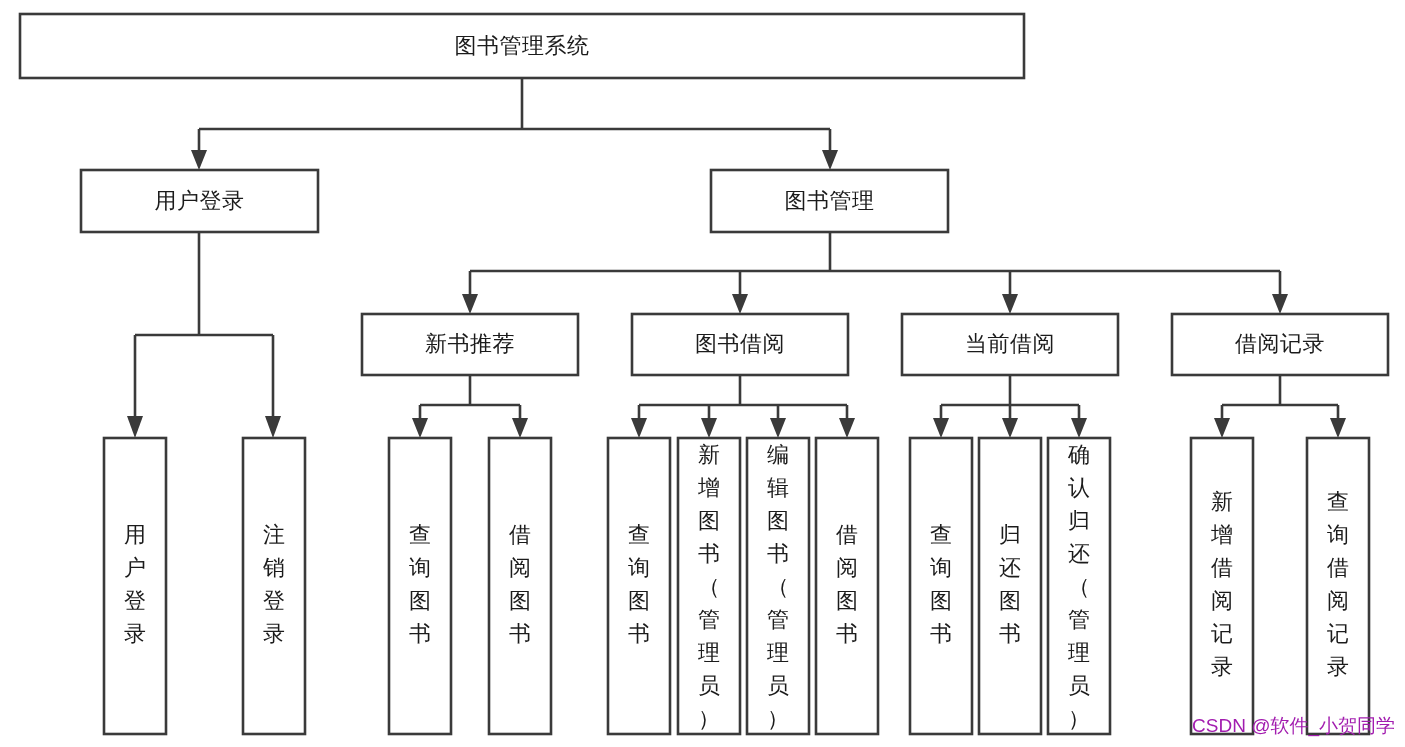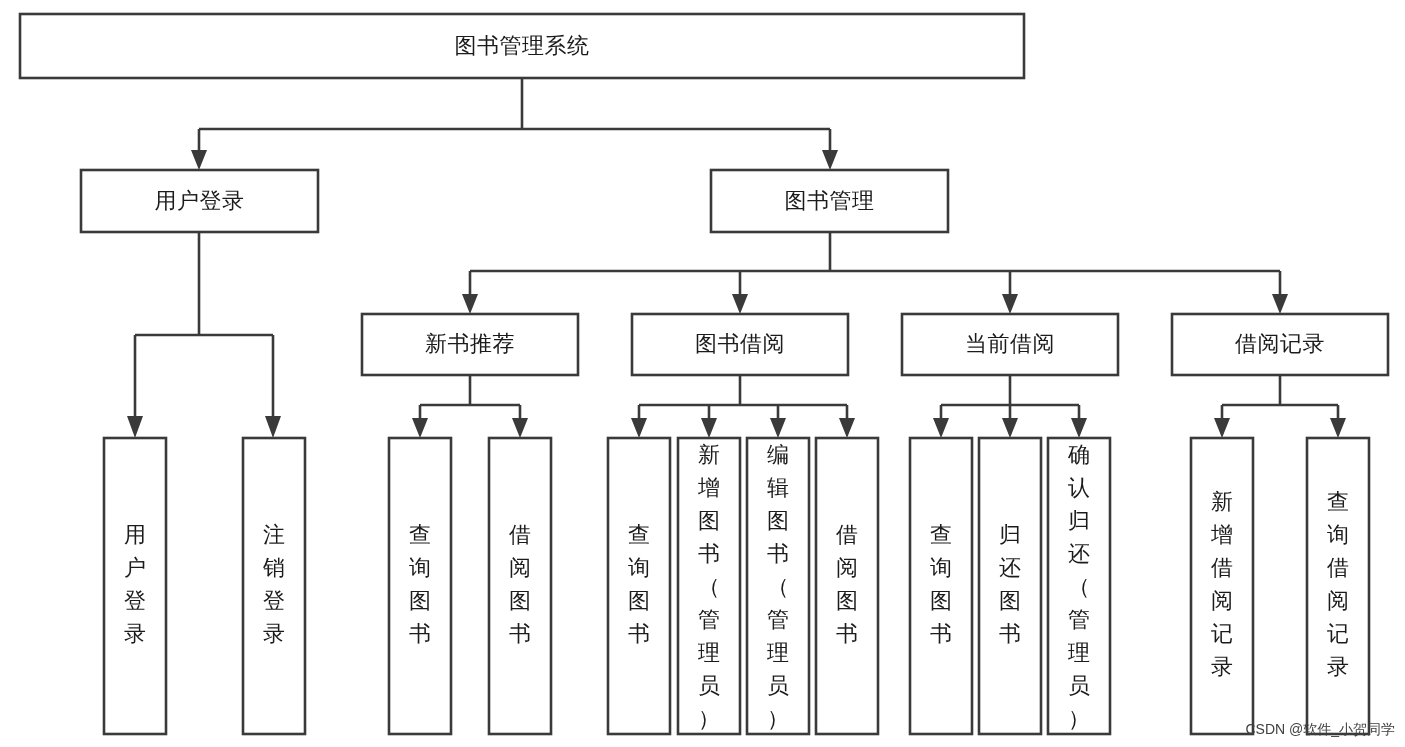--- a/index.html
+++ b/index.html
@@ -56,22 +56,22 @@
     stroke-linecap: butt;
   }
   .arrow-head {
     fill: #3a3a3a;
     stroke: none;
   }
   .watermark {
     position: absolute;
     right: 10px;
     bottom: 8px;
-    color: #404040;
-    font-size: 14px;
+    color: #a21caf;
+    font-size: 19px;
     font-family: "Liberation Sans", "DejaVu Sans", sans-serif;
     white-space: nowrap;
     pointer-events: none;
     user-select: none;
   }
 </style>
 </head>
 <body>
 
 <div id="diagram-root">

